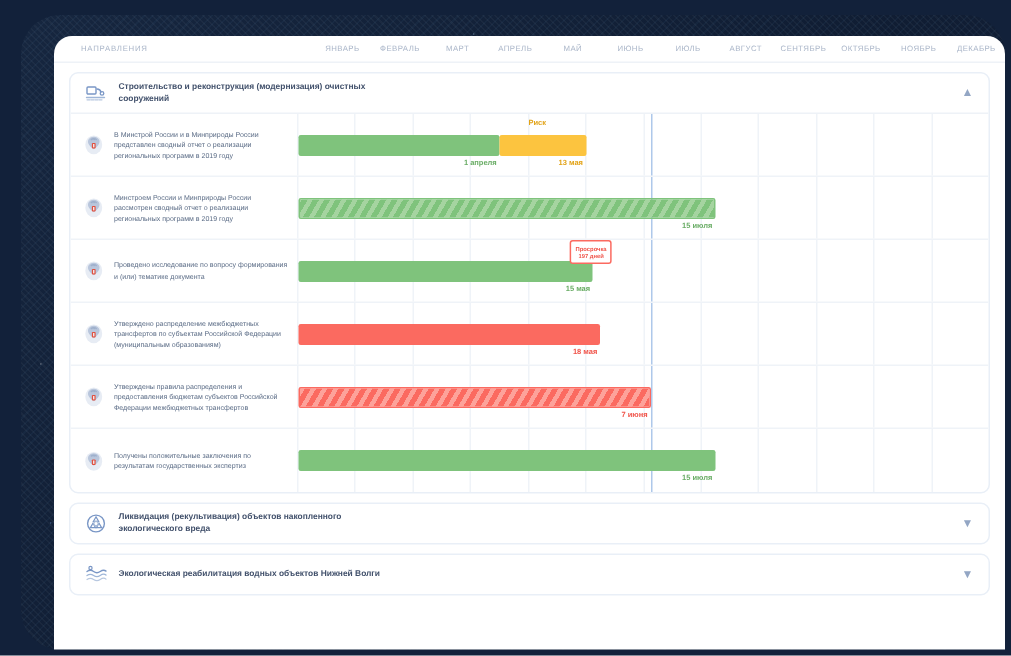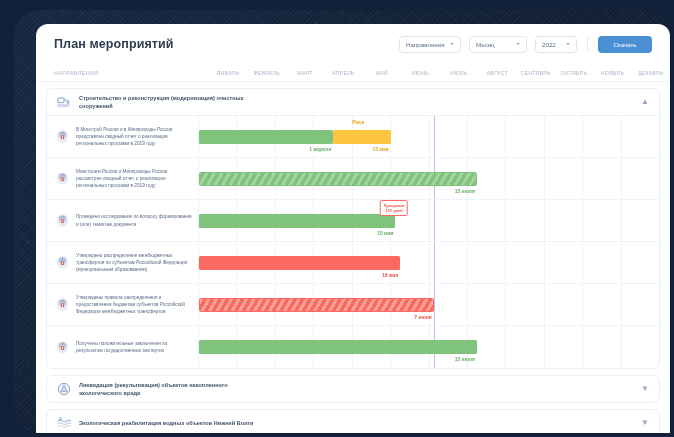--- a/index.html
+++ b/index.html
@@ -267,44 +267,20 @@
   }
 </style>
 </head>
 <body>
 
 <div class="frame-bg"></div>
 <div class="frame-noise"></div>
 
 <div class="app-card">
 
-  <div class="app-header">
-    <div class="app-title">План мероприятий</div>
-    <div class="header-controls">
-
-      <div class="select-box w-sel1">
-        <span>Направления</span>
-        <span class="chev"></span>
-      </div>
-
-      <div class="select-box w-sel2">
-        <span>Месяц</span>
-        <span class="chev"></span>
-      </div>
-
-      <div class="select-box w-sel3">
-        <span>2022</span>
-        <span class="chev"></span>
-      </div>
-
-      <div class="divider-v"></div>
-
-      <div class="download-btn">Скачать</div>
-    </div>
-  </div>
 
   <div class="cols-header">
     <div class="col-dirs">НАПРАВЛЕНИЯ</div>
     <div class="months">
         <div class="month-cell">ЯНВАРЬ</div>
         <div class="month-cell">ФЕВРАЛЬ</div>
         <div class="month-cell">МАРТ</div>
         <div class="month-cell">АПРЕЛЬ</div>
         <div class="month-cell">МАЙ</div>
         <div class="month-cell">ИЮНЬ</div>

